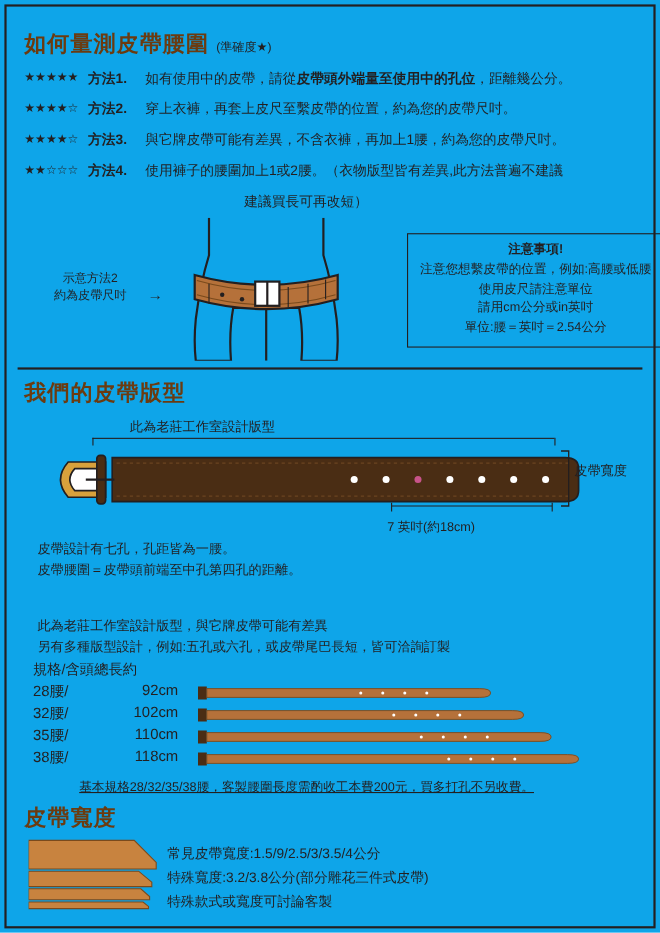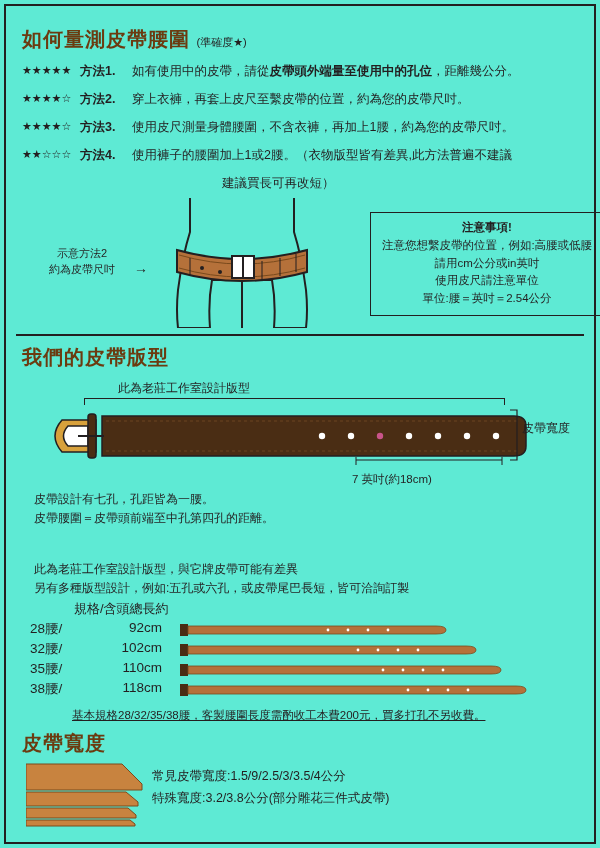--- a/index.html
+++ b/index.html
@@ -9,21 +9,21 @@
   }
   body {
     font-family: "Liberation Sans", "DejaVu Sans", sans-serif;
     color: #231f20;
   }
   #page {
     position: relative;
     width: 600px;
     height: 848px;
     overflow: hidden;
-    background: #5eead4;
+    background: #0ea5e9;
     box-sizing: border-box;
   }
   .frame {
     position: absolute;
     left: 4px;
     top: 4px;
     width: 592px;
     height: 840px;
     border: 2px solid #231f20;
     box-sizing: border-box;
@@ -167,21 +167,20 @@
   }
 
   
   #sec3 { position: absolute; left: 22px; top: 566px; width: 556px; }
   #sec3 .title { margin-bottom: 4px; }
   .spec-head {
     position: absolute;
     left: 8px;
     top: 34px;
     font-size: 13px;
-    margin-left: 44px;
   }
   .sizes { position: absolute; left: 8px; top: 54px; width: 540px; }
   .size-row {
     position: relative;
     height: 20px;
     font-size: 13.5px;
   }
   .size-row .sz { position: absolute; left: 0; width: 60px; }
   .size-row .cm { position: absolute; left: 68px; width: 64px; text-align: right; }
   .size-row .bar { position: absolute; left: 148px; top: 3px; height: 12px; }
@@ -227,21 +226,21 @@
 
     <div class="method-row">
       <div class="stars">★★★★☆</div>
       <div class="mlabel">方法2.</div>
       <div class="mtext">穿上衣褲，再套上皮尺至繫皮帶的位置，約為您的皮帶尺吋。</div>
     </div>
 
     <div class="method-row">
       <div class="stars">★★★★☆</div>
       <div class="mlabel">方法3.</div>
-      <div class="mtext">使用皮尺測量身體腰圍，不含衣褲，再加上1腰，約為您的皮帶尺吋。</div>
+      <div class="mtext">與它牌皮帶可能有差異，不含衣褲，再加上1腰，約為您的皮帶尺吋。</div>
     </div>
 
     <div class="method-row">
       <div class="stars">★★☆☆☆</div>
       <div class="mlabel">方法4.</div>
       <div class="mtext">
         <span>使用褲子的腰圍加上1或2腰。</span><span>（衣物版型皆有差異,此方法普遍不建議</span>
       </div>
     </div>
     <div class="mnote2">建議買長可再改短）</div>
@@ -277,22 +276,22 @@
           <line x1="130" y1="63" x2="130" y2="81"></line>
           <line x1="148" y1="60" x2="148" y2="78"></line>
           <line x1="164" y1="56" x2="164" y2="74"></line>
         </g>
       </svg>
     </div>
 
     <div class="notice">
       <div class="nt">注意事項!</div>
       <div>注意您想繫皮帶的位置，例如:高腰或低腰</div>
+      <div>使用皮尺請注意單位</div>
       <div>請用cm公分或in英吋</div>
-      <div>使用皮尺請注意單位</div>
       <div>單位:腰＝英吋＝2.54公分</div>
     </div>
   </div>
 
   <div class="divider" style="top:334px"></div>
 
   <div id="sec2">
     <div class="title h-title">我們的皮帶版型</div>
 
     <div class="belt-caption-top">此為老莊工作室設計版型</div>
@@ -418,15 +417,16 @@
         <path d="M0 4 L96 4 L116 24 L116 30 L0 30 Z" fill="#c8833f" stroke="#7a4a1c" stroke-width="1"></path>
         <path d="M0 32 L100 32 L112 42 L112 46 L0 46 Z" fill="#c8833f" stroke="#7a4a1c" stroke-width="1"></path>
         <path d="M0 48 L102 48 L110 55 L110 58 L0 58 Z" fill="#c8833f" stroke="#7a4a1c" stroke-width="1"></path>
         <path d="M0 60 L104 60 L109 64 L109 66 L0 66 Z" fill="#c8833f" stroke="#7a4a1c" stroke-width="1"></path>
       </svg>
     </div>
 
     <div class="width-text">
       <div>常見皮帶寬度:1.5/9/2.5/3/3.5/4公分</div>
       <div>特殊寬度:3.2/3.8公分(部分雕花三件式皮帶)</div>
+      <div>特殊款式或寬度可討論客製</div>
     </div>
   </div>
 </div>
 
 </body></html>

